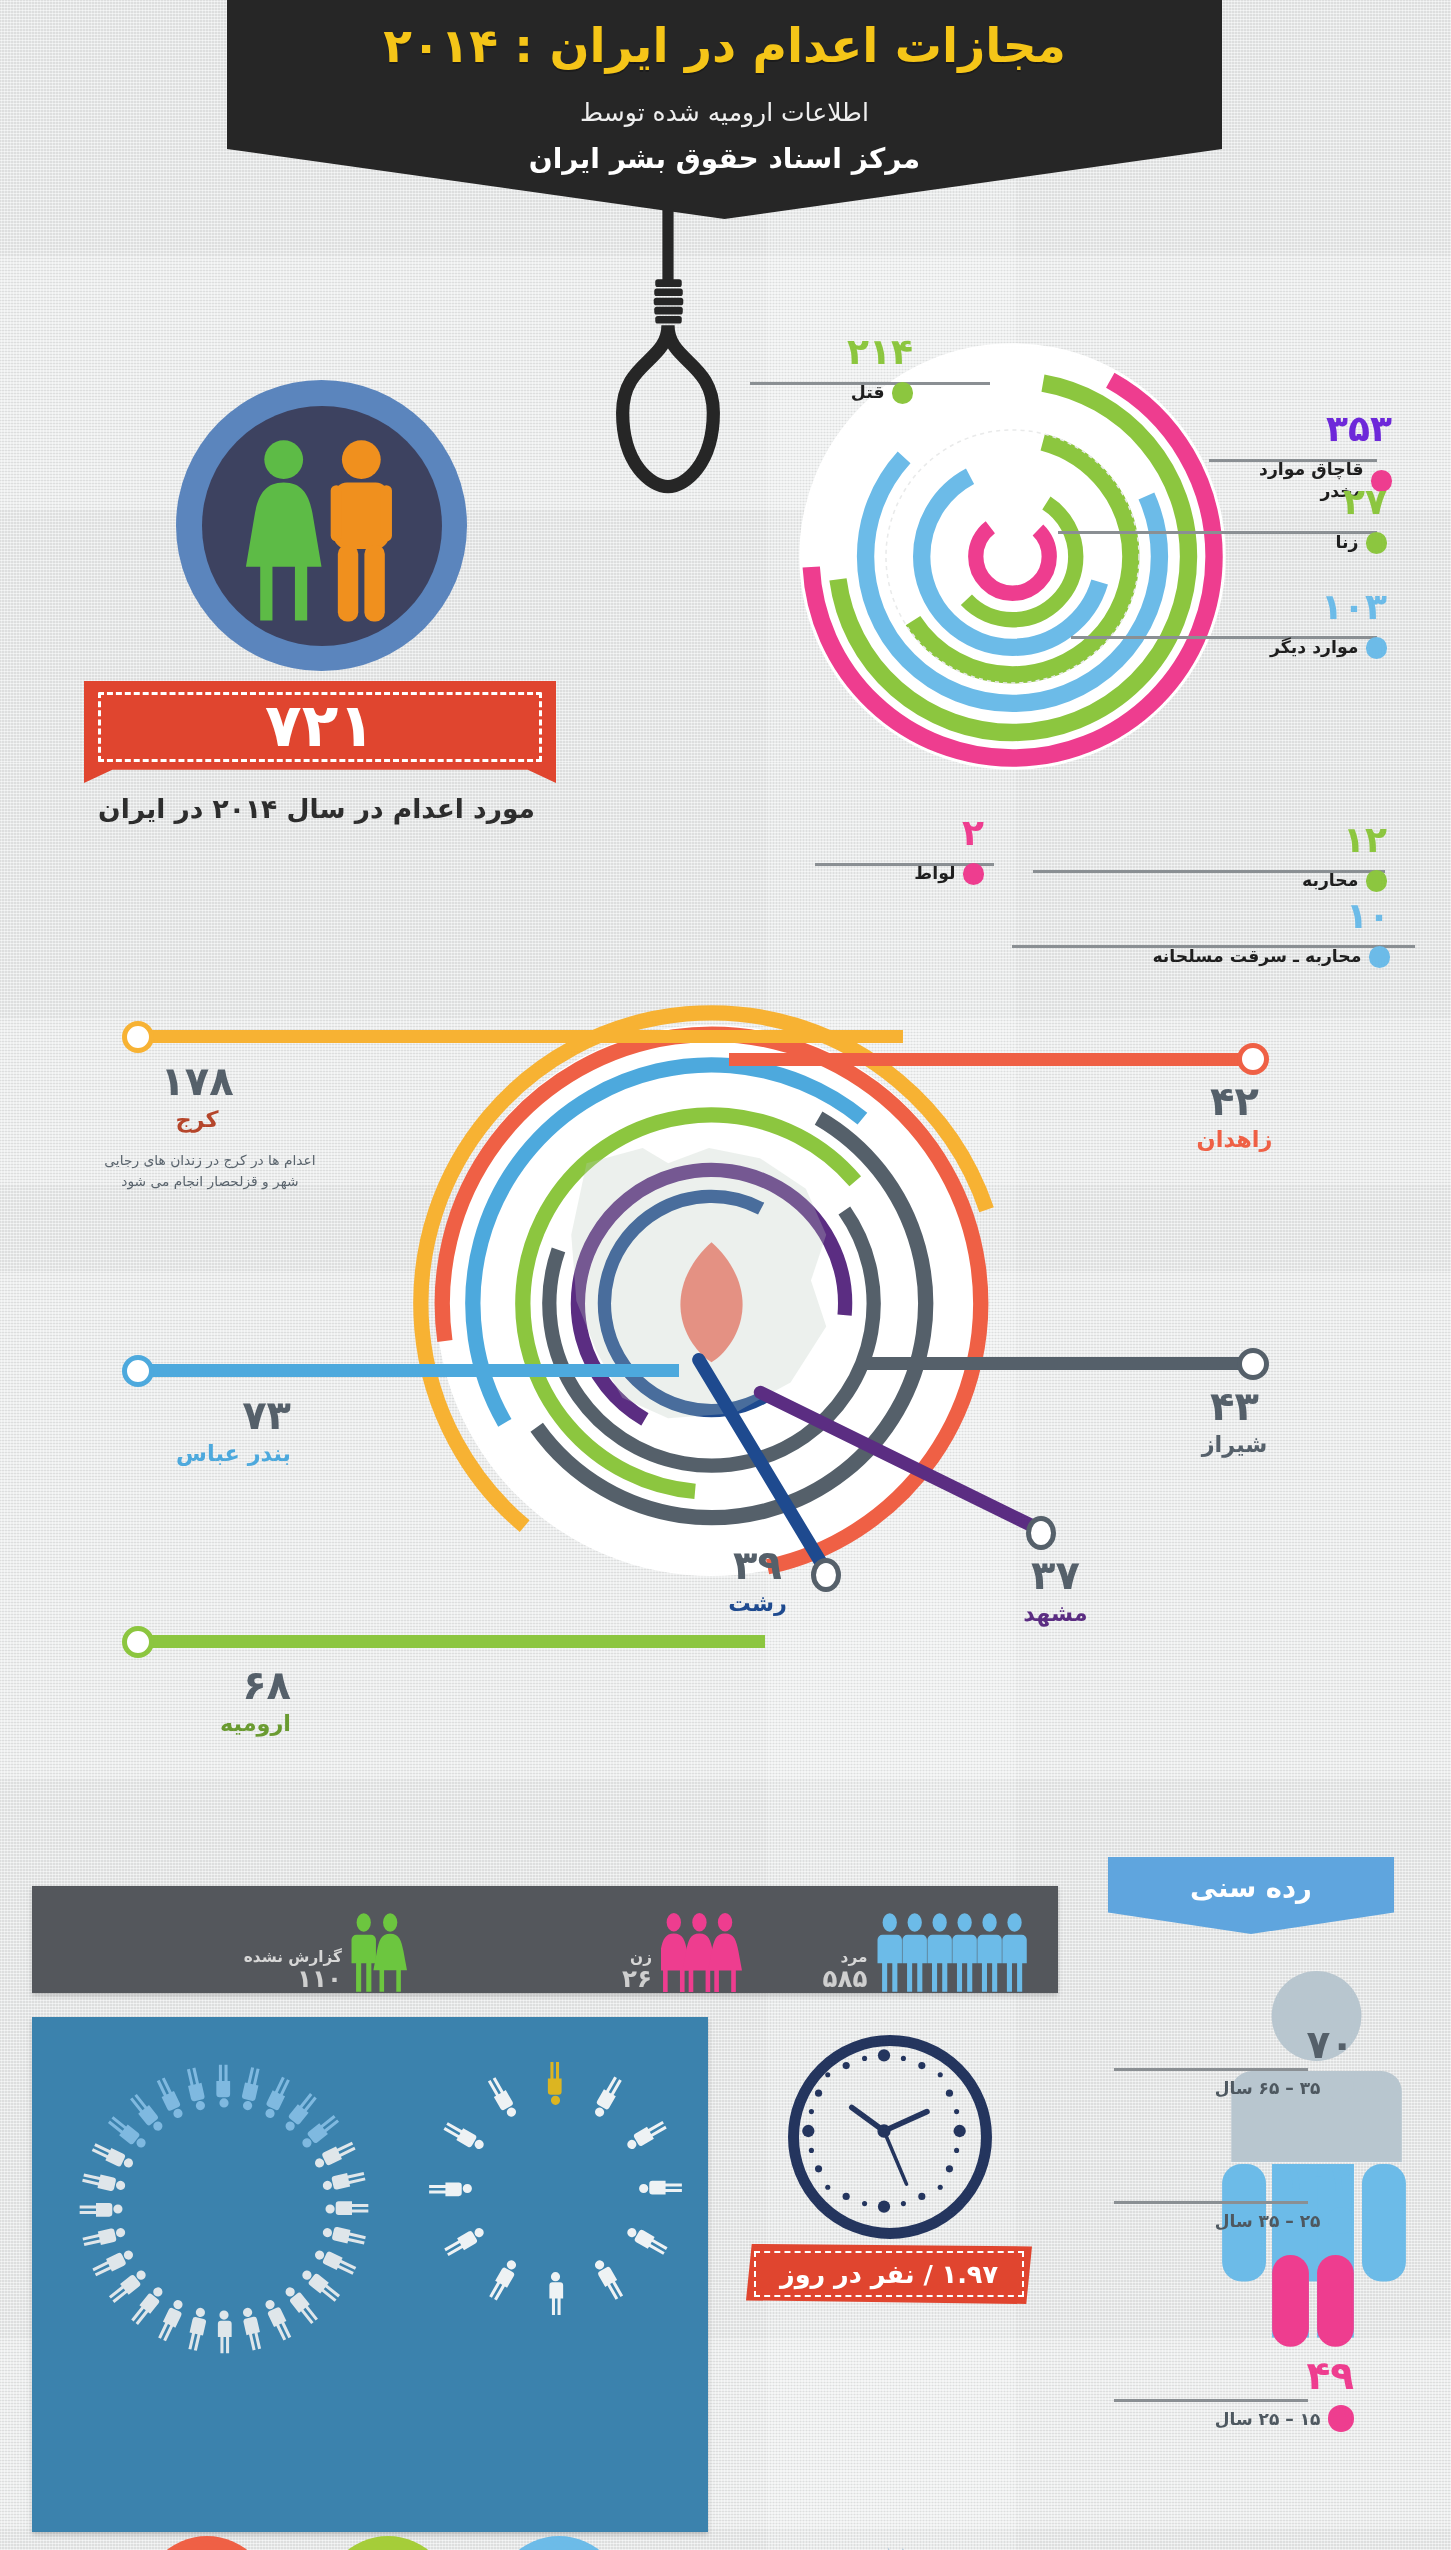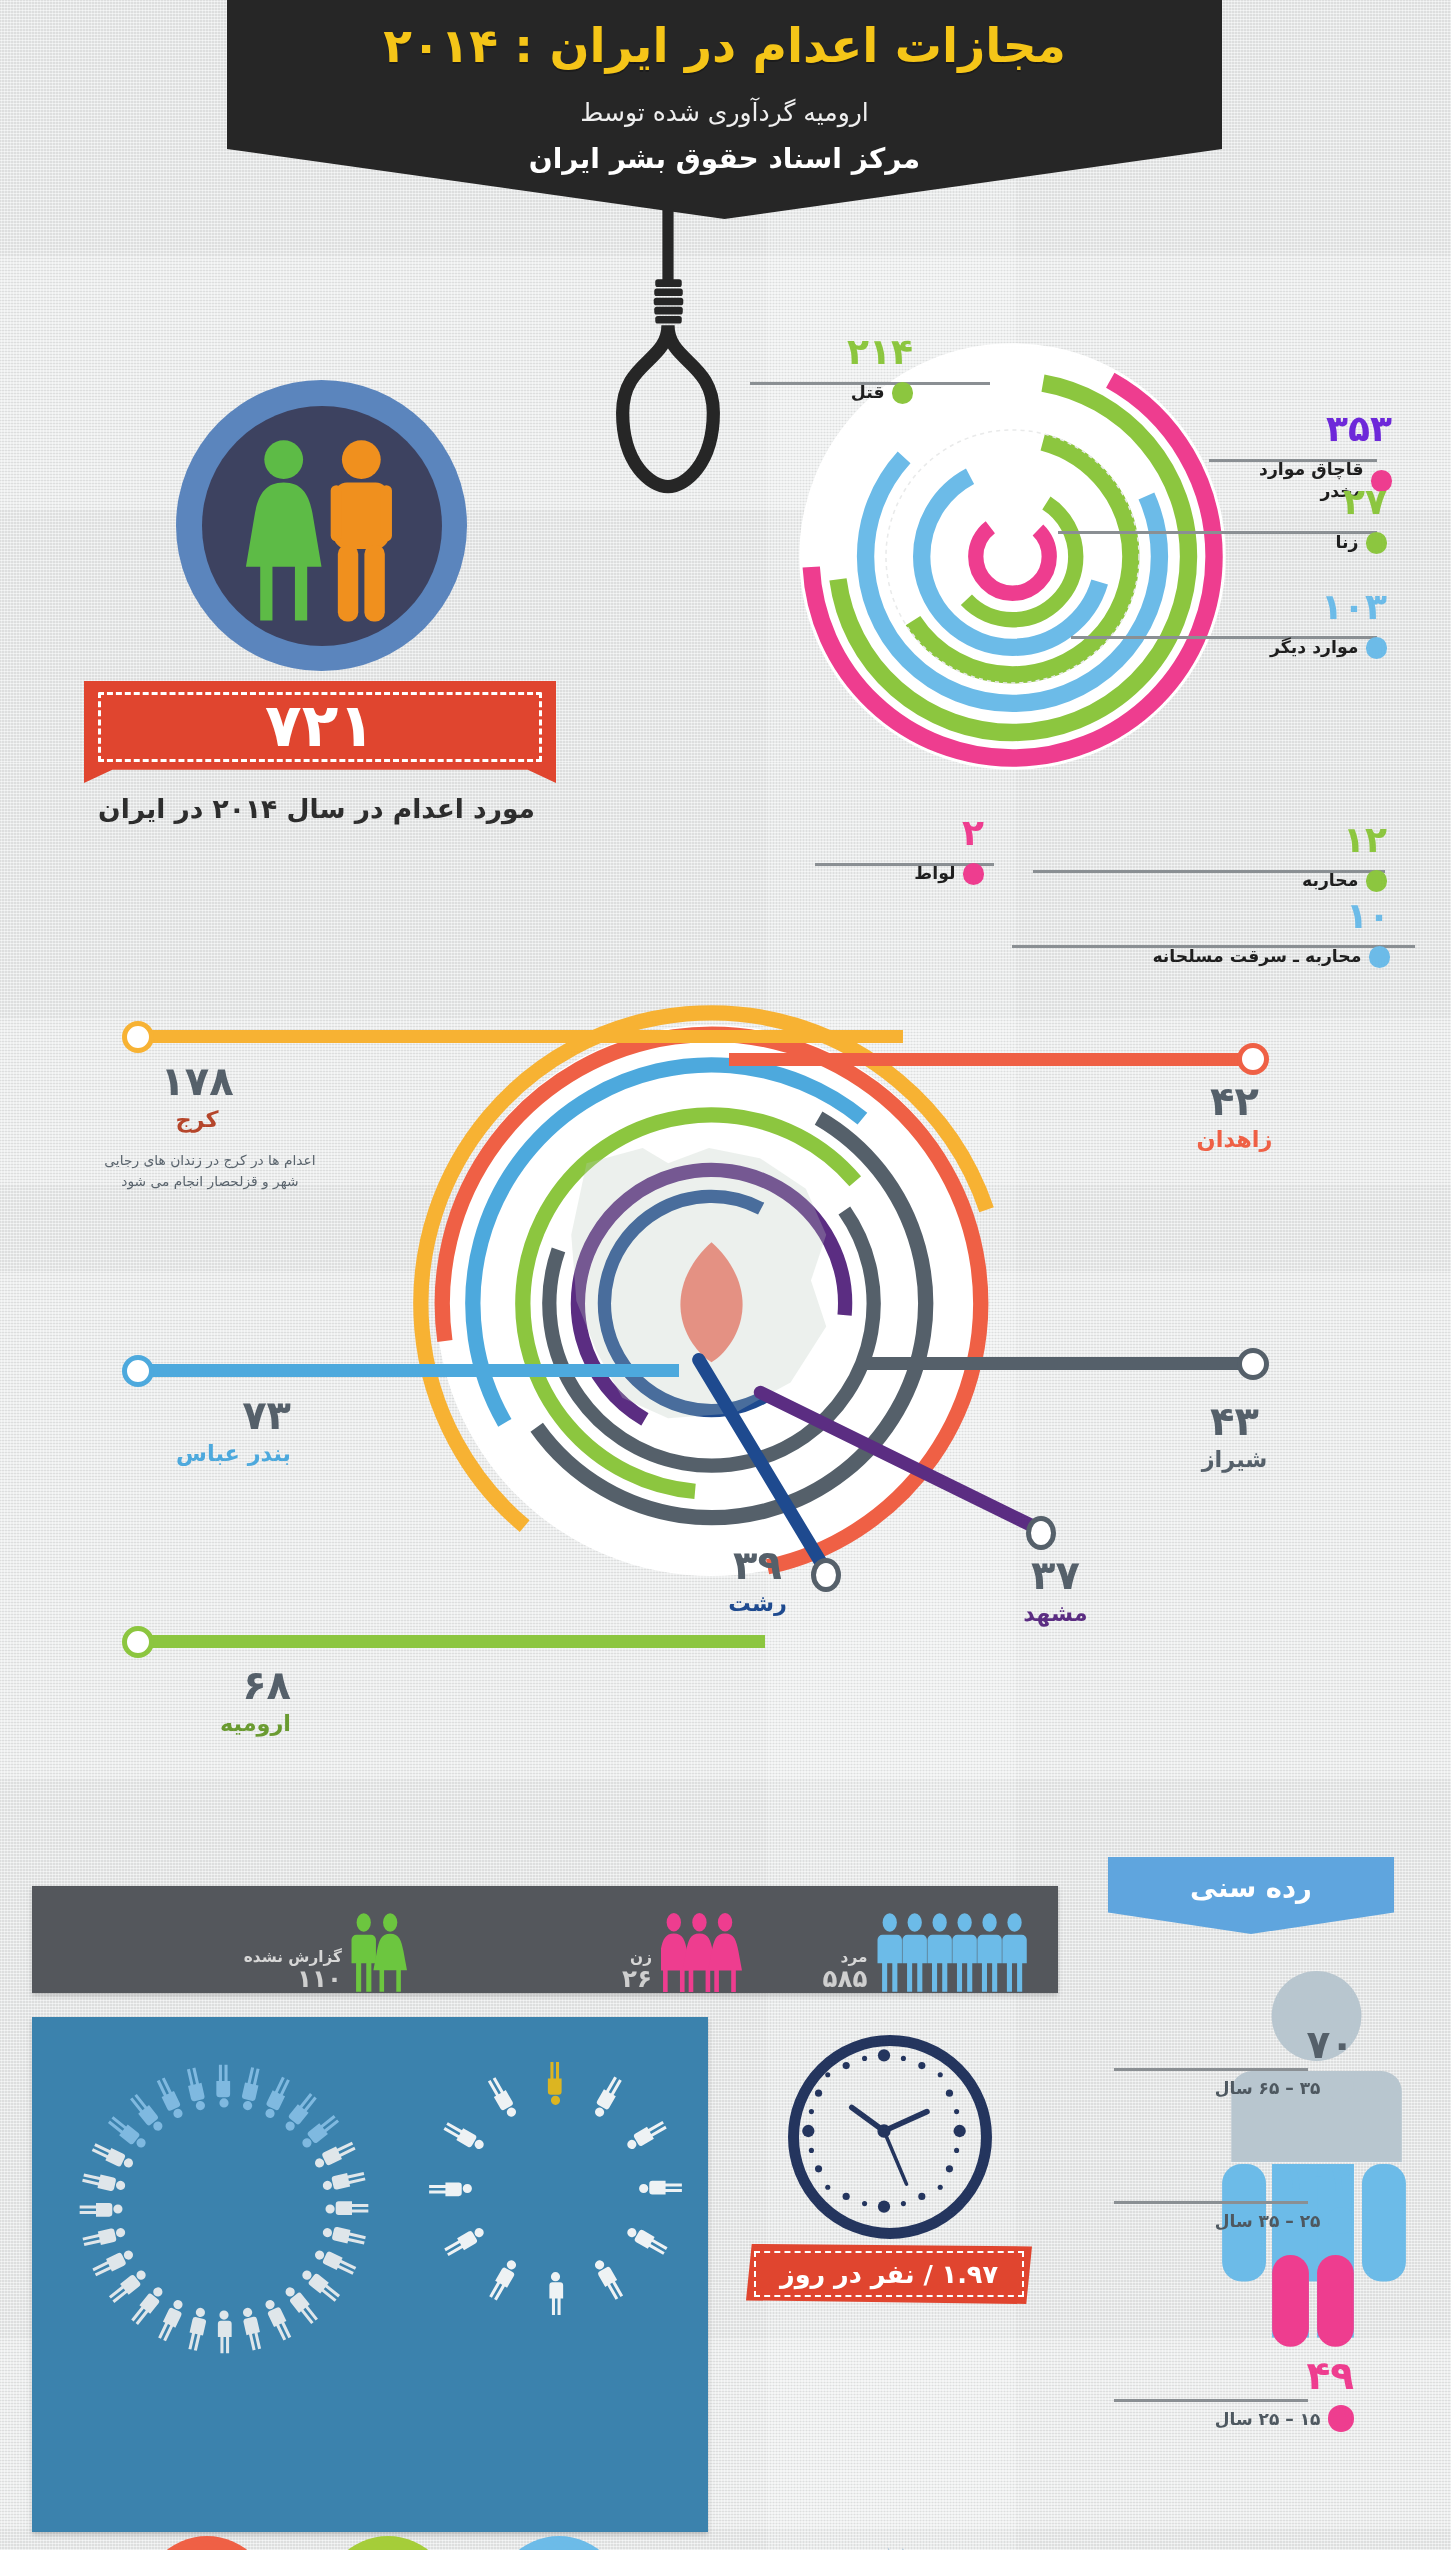--- a/index.html
+++ b/index.html
@@ -146,21 +146,21 @@
   #ribbon-197-text{position:relative;color:#fff;font-size:25.5px;font-weight:bold;direction:rtl;z-index:2;}
 
   
   #logo-block{position:absolute;left:816px;top:2540px;width:245px;height:168px;z-index:6;text-align:center;}
 </style>
 </head>
 <body>
 
 <div id="header-banner">
   <div id="header-title">مجازات اعدام در ایران : ۲۰۱۴</div>
-  <div id="header-sub1">ارومیه گردآوری شده توسط</div>
+  <div id="header-sub1">اطلاعات ارومیه شده توسط</div>
   <div id="header-sub2">مرکز اسناد حقوق بشر ایران</div>
 </div>
 
 <div id="noose-wrap">
   <svg width="133" height="326" viewBox="0 0 260 640">
     <rect x="118" y="0" width="22" height="140" fill="#262626"></rect>
     <g fill="#262626">
       <rect x="104" y="138" width="52" height="15" rx="5"></rect>
       <rect x="102" y="156" width="56" height="15" rx="5"></rect>
       <rect x="101" y="174" width="58" height="15" rx="5"></rect>
@@ -341,21 +341,21 @@
 
   <div class="city-bar" style="left:729px;top:94px;width:520px;height:13.3px;background:#ef6045;"></div>
   <div class="city-pin" style="left:1237px;top:84px;width:32px;height:32px;border:5.1px solid #ef6045;"></div>
   <div class="city-label" style="left:1158px;top:122px;width:153px;text-align:center;">
     <div class="city-num">۴۲</div>
     <div class="city-name" style="color:#ef6045;">زاهدان</div>
   </div>
 
   <div class="city-bar" style="left:867px;top:398px;width:388px;height:13.3px;background:#55606a;"></div>
   <div class="city-pin" style="left:1237px;top:389px;width:32px;height:32px;border:5.1px solid #55606a;"></div>
-  <div class="city-label" style="left:1158px;top:442px;width:153px;text-align:center;">
+  <div class="city-label" style="left:1158px;top:427px;width:153px;text-align:center;">
     <div class="city-num">۴۳</div>
     <div class="city-name" style="color:#55606a;">شیراز</div>
   </div>
 
   <svg style="position:absolute;left:689px;top:418px;z-index:7" width="459" height="194" viewBox="0 0 900 380">
     <line x1="140" y1="30" x2="680" y2="295" stroke="#5b2d82" stroke-width="26" stroke-linecap="round"></line>
   </svg>
   <div class="city-pin" style="left:1026px;top:557px;width:30px;height:34px;border:5.1px solid #55606a;"></div>
   <div class="city-label" style="left:984px;top:596px;width:143px;text-align:center;">
     <div class="city-num">۳۷</div>

